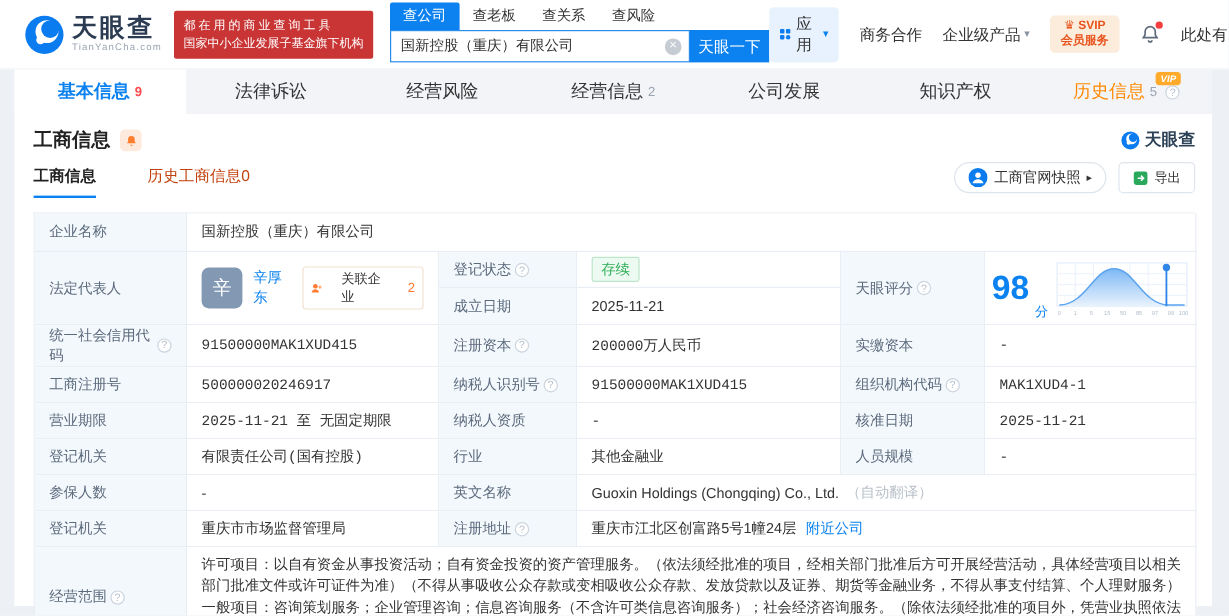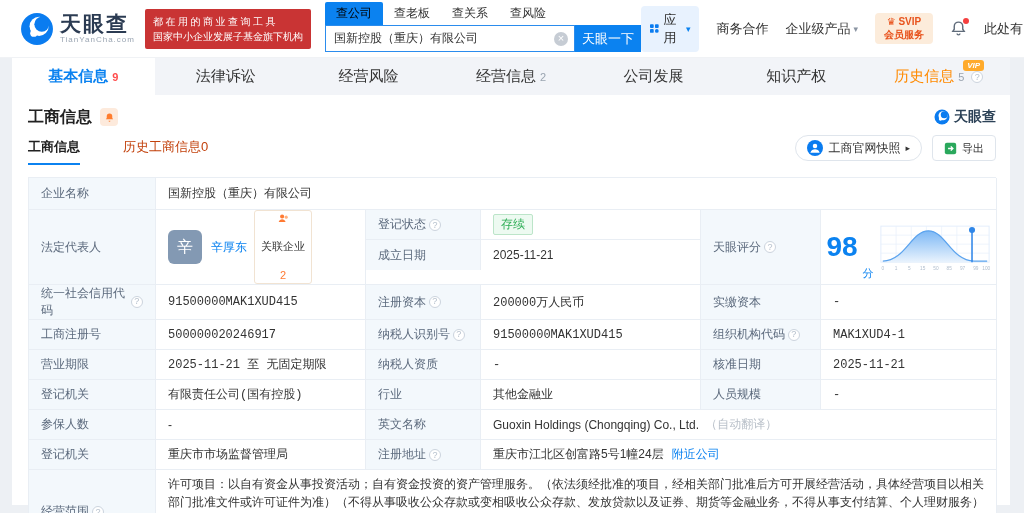--- a/index.html
+++ b/index.html
@@ -13,21 +13,21 @@
   .logo { display:flex; align-items:center; gap:6px; cursor:pointer; }
   .logo-txt { line-height:1; }
   .logo-name { font-size:21px; font-weight:bold; color:#2b3b52; letter-spacing:2px; }
   .logo-domain { font-size:8px; color:#9aa5b2; letter-spacing:1px; display:block; margin-top:2px; }
   .promo { background:#c93434; color:#fff; font-size:10px; padding:5px 8px; margin-left:10px;
     line-height:1.5; border-radius:2px; white-space:nowrap; }
   .promo-l1 { letter-spacing:2.5px; }
   .searchbox { margin-left:14px; }
   .search-tabs { display:flex; align-items:flex-end; height:20px; }
   .stab { font-size:12px; color:#333; padding:3px 11px; cursor:pointer; }
-  .stab.active { background:#0b82f0; color:#000000; border-radius:2px 2px 0 0; }
+  .stab.active { background:#0b82f0; color:#ffffff; border-radius:2px 2px 0 0; }
   .search-row { display:flex; }
   .search-input-wrap { width:250px; height:27px; border:1px solid #2b8ced; background:#fff;
     display:flex; align-items:center; padding:0 6px 0 8px; }
   .search-input-wrap input { flex:1; border:none; outline:none; font-size:12px; color:#333;
     font-family:inherit; background:transparent; }
   .clear-icon { width:14px; height:14px; border-radius:50%; background:#c6ccd4; color:#fff;
     font-size:11px; line-height:13px; text-align:center; cursor:pointer; }
   .search-btn { width:66px; height:27px; background:#0b82f0; color:#fff; border:none;
     font-size:13px; cursor:pointer; font-family:inherit; }
   .top-menu { margin-left:auto; display:flex; align-items:center; gap:17px; }
@@ -89,21 +89,21 @@
   .cell.s5 { grid-column:span 5; }
   .h32 { min-height:32px; }
   .mid { padding:0; display:block; }
   .subrow { display:grid; grid-template-columns:115px 220px; height:30px; }
   .subrow .cell { border-bottom:none; }
   .subrow.first .cell { border-bottom:1px solid #e9eef4; }
   .avatar { width:34px; height:34px; border-radius:6px; background:#8399b3; color:#fff;
     font-size:16px; display:flex; align-items:center; justify-content:center; flex:none; }
   .rep-name { color:#0b82f0; margin-left:9px; cursor:pointer; }
   .rel-badge { margin-left:7px; display:inline-flex; align-items:center; gap:15px; border:1px solid #f1e3d2;
-    border-radius:3px; padding:2px 6px; font-size:11px; color:#333; cursor:pointer; background:#fff;flex-direction:column; }
+    border-radius:3px; padding:2px 6px; font-size:11px; color:#333; cursor:pointer; background:#fff; }
   .rel-count { color:#ff7a33; }
   .status-badge { color:#2fae57; background:#edfaf1; border:1px solid #bce5c9; border-radius:2px;
     padding:1px 7px; font-size:12px; }
   .score-cell { justify-content:center; gap:5px; padding:0 4px; cursor:pointer; }
   .score-num { font-size:28px; font-weight:bold; color:#0b82f0; line-height:1; }
   .score-unit { font-size:11px; color:#0b82f0; align-self:flex-end; margin-bottom:3px; }
   .gray-note { color:#b9c0c9; margin-left:6px; }
   .blue-link { color:#0b82f0; margin-left:8px; cursor:pointer; white-space:nowrap; }
   .scope-val { padding:6px 12px; line-height:1.48; align-items:flex-start; }
   .tick { font-size:5px; fill:#b0bdcc; }

